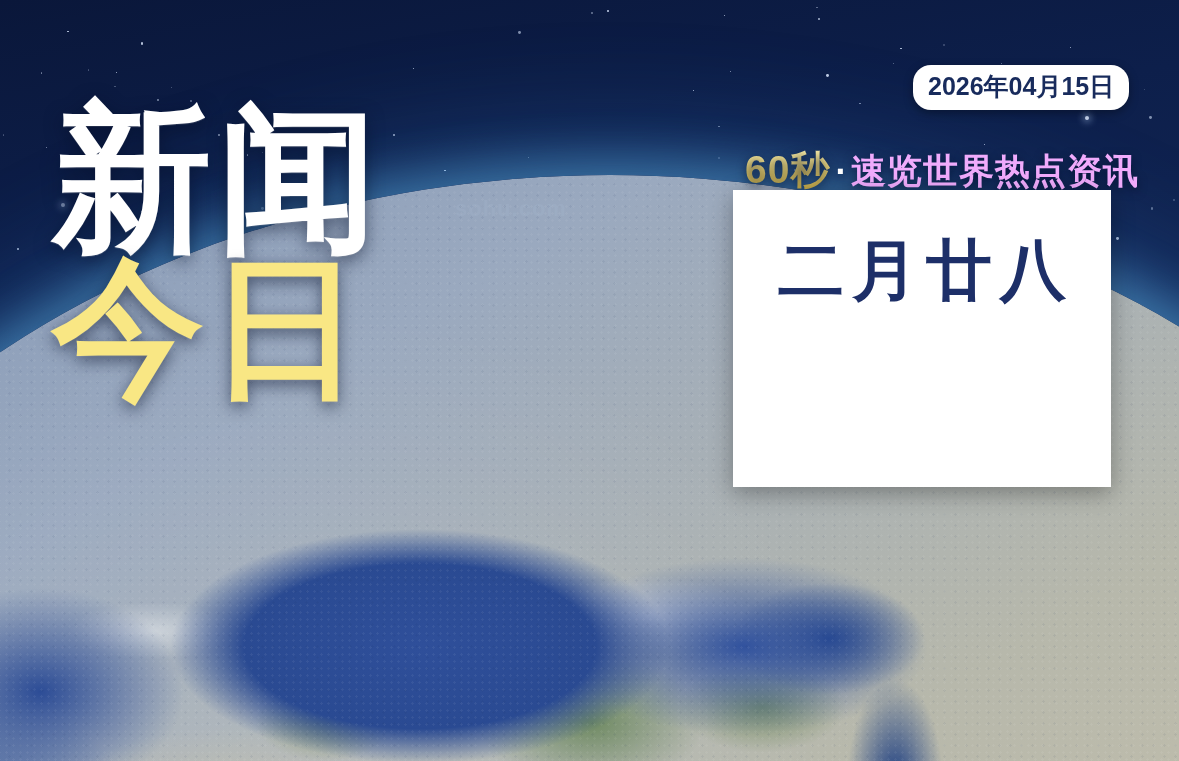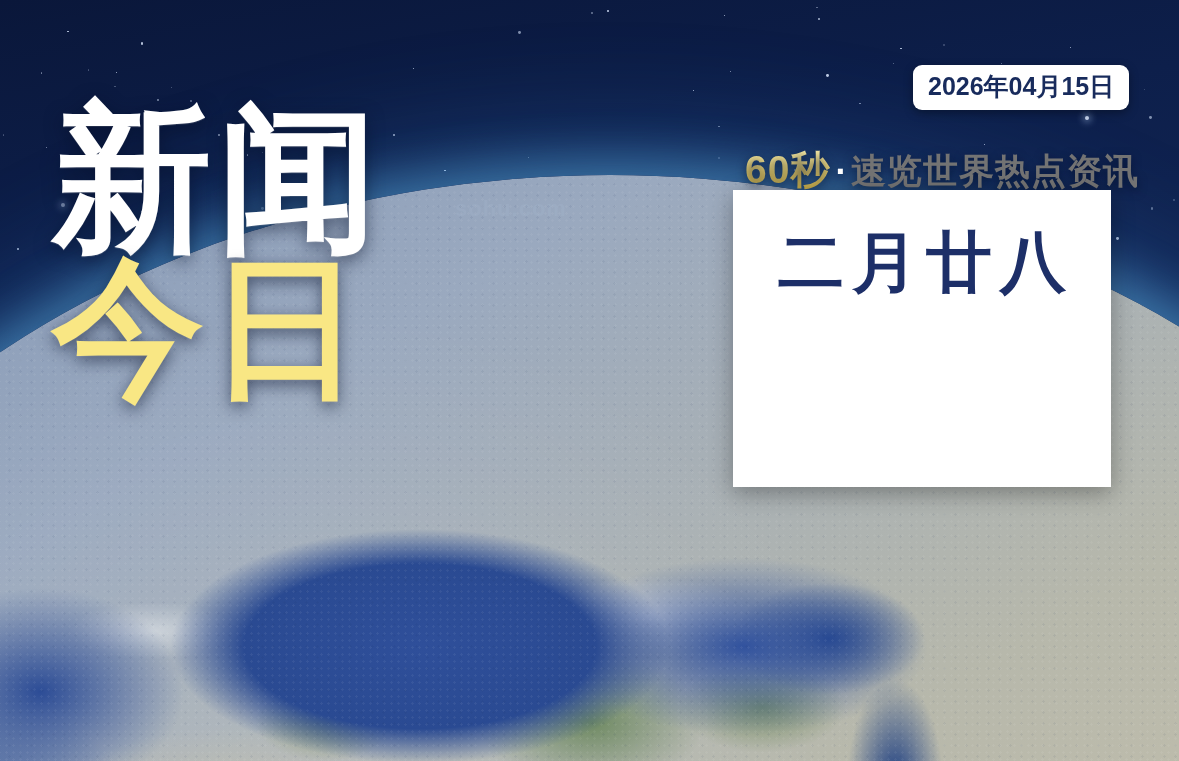--- a/index.html
+++ b/index.html
@@ -107,41 +107,41 @@
     text-shadow:0 5px 18px rgba(5,15,40,.55), 0 1px 0 rgba(255,255,255,.18);
   }
 
   
   .date-pill{
     position:absolute;left:913px;top:65px;
     background:#ffffff;
     color:#182b5c;
     font-size:25px;font-weight:700;letter-spacing:0px;
     padding:5px 15px 7px;
-    border-radius:9px;
+    border-radius:18px;
     box-shadow:0 3px 10px rgba(0,0,0,.35);
     white-space:nowrap;
   }
 
   
   .tagline{
     position:absolute;left:745px;top:143px;
     font-size:35px;font-weight:900;letter-spacing:1px;
     white-space:nowrap;
     text-shadow:0 3px 10px rgba(4,12,36,.6);
   }
   .tag-60{
     color:#f6de7c;
     background:linear-gradient(180deg,#fbf0b0 0%,#f7dd72 55%,#ecc84c 100%);
     -webkit-background-clip:text;background-clip:text;
     -webkit-text-fill-color:transparent;
     font-size:39px;
   }
   .tag-dot{color:#ffffff;margin:0 3px 0 5px;}
-  .tag-rest{color:#737373;}
+  .tag-rest{color:#f0abfc;}
 
   
   .date-card{
     position:absolute;left:733px;top:190px;
     width:378px;height:297px;
     background:#ffffff;
     box-shadow:0 6px 22px rgba(0,0,0,.32);
     display:flex;flex-direction:column;
     align-items:center;justify-content:flex-start;
     padding-top:16px;
@@ -154,21 +154,21 @@
   }
   .issue .dash{
     display:inline-block;width:26px;height:6px;background:#1d2f68;border-radius:1px;
   }
   .weekday{
     font-size:58px;font-weight:900;letter-spacing:10px;
     margin-top:22px;margin-left:10px;white-space:nowrap;
   }
   .lunar{
     font-size:66px;font-weight:900;letter-spacing:8px;
-    margin-top:12px;margin-left:8px;white-space:nowrap;
+    margin-top:20px;margin-left:8px;white-space:nowrap;
   }
 
   
   .quote{
     position:absolute;left:33px;top:570px;
     width:1079px;height:93px;
     background:#4c5cad;
     border:3px solid #ffffff;
     border-radius:24px;
     display:flex;align-items:center;justify-content:center;

